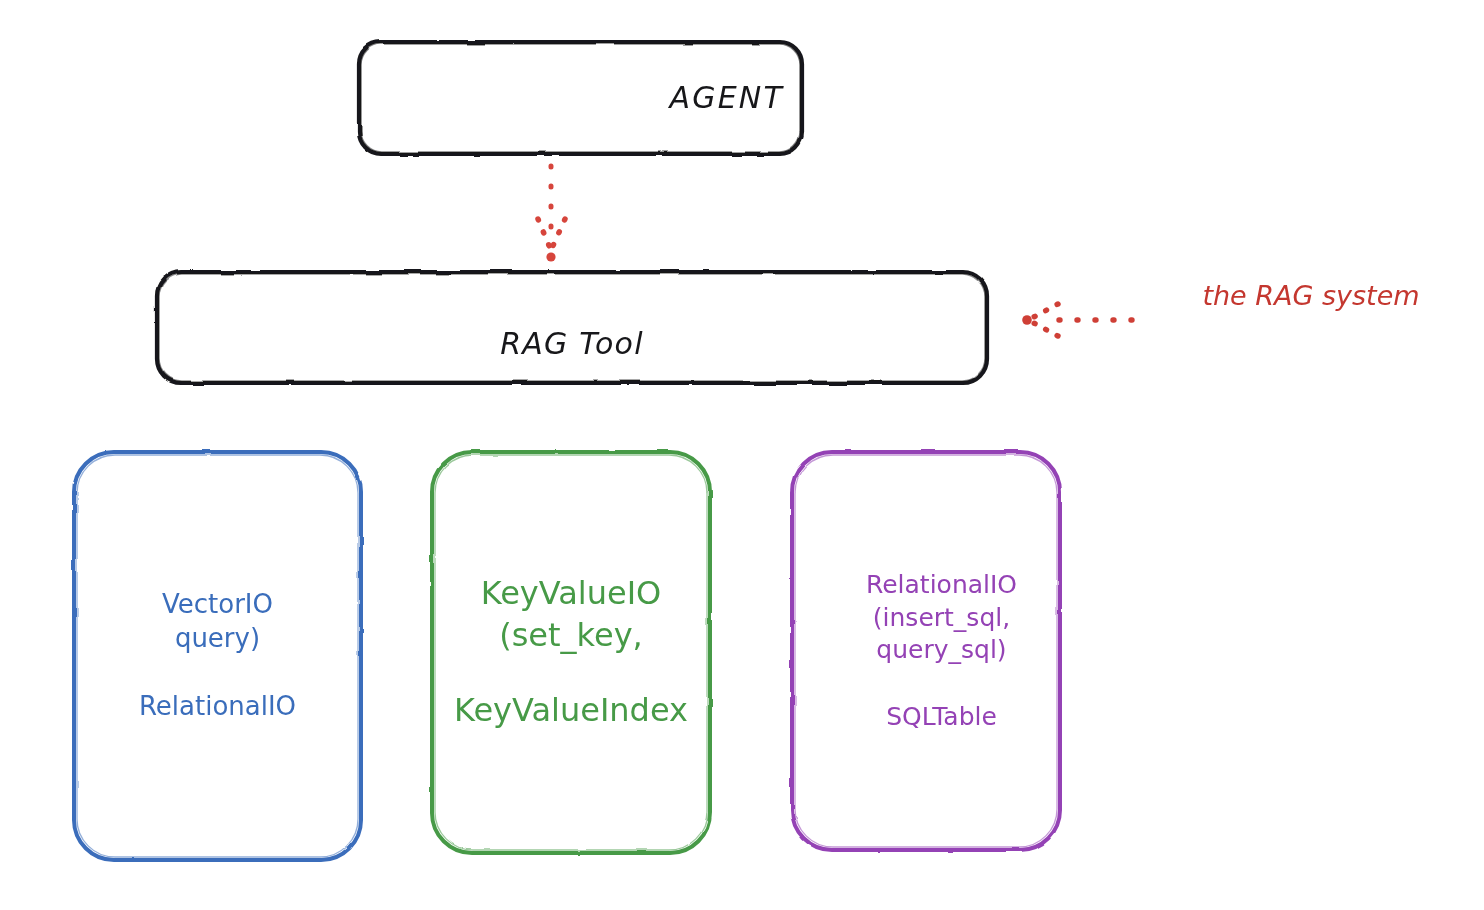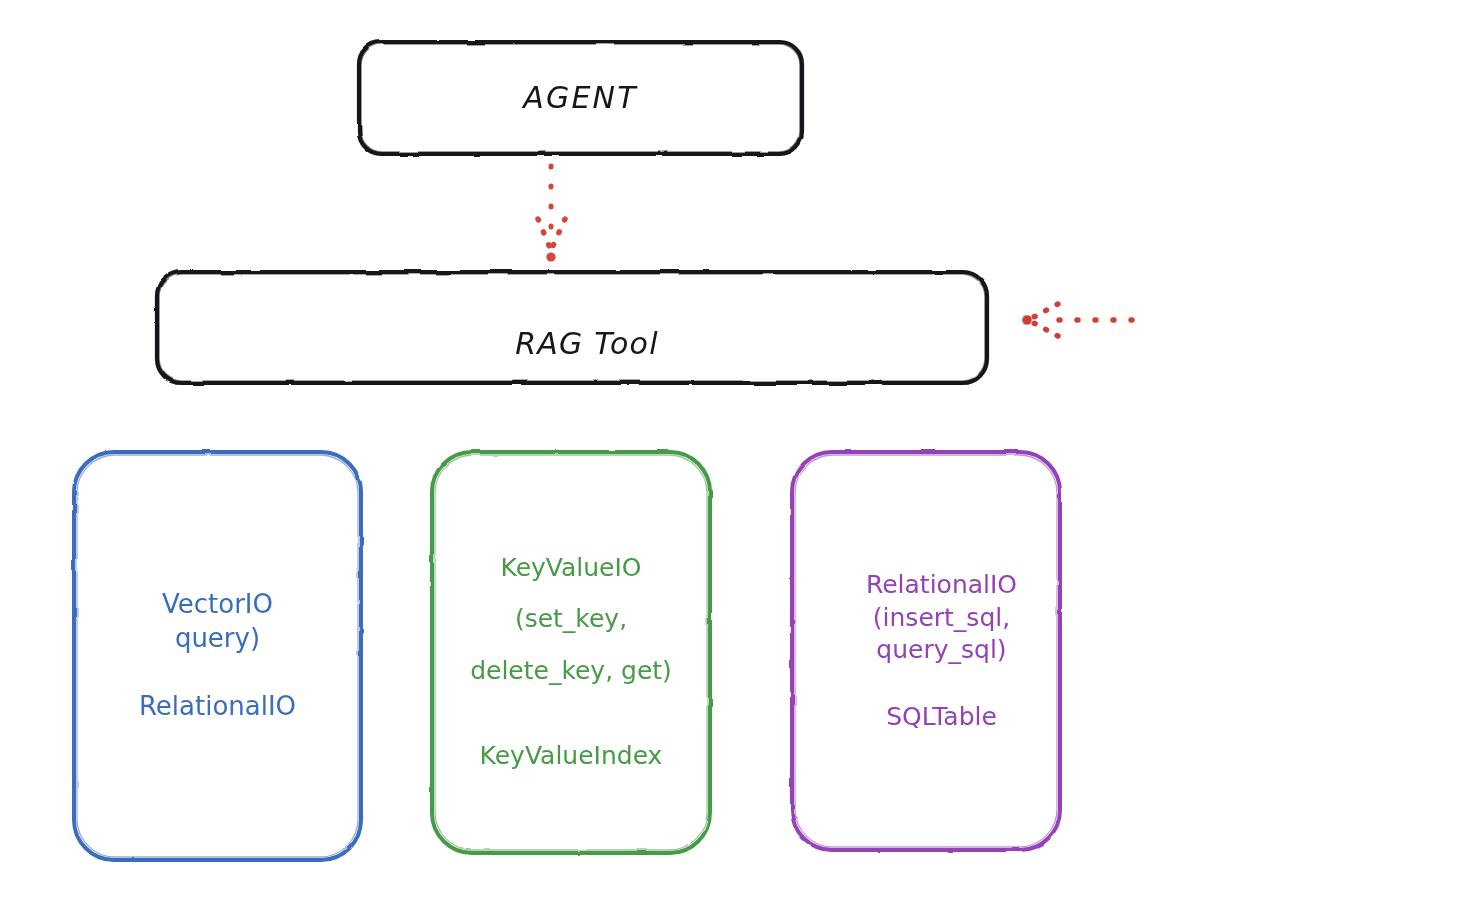--- a/index.html
+++ b/index.html
@@ -28,27 +28,28 @@
     flex-direction: column;
     align-items: center;
     justify-content: center;
     box-sizing: border-box;
     text-align: center;
     pointer-events: auto;
   }
 
   
   #agent-box {
-    left: 357px;
+    left: 337px;
     top: 40px;
     width: 447px;
     height: 116px;
+    align-items: flex-end;
   }
   #rag-box {
-    left: 170px;
+    left: 155px;
     top: 270px;
     width: 834px;
     height: 149px;
   }
   .node-label-black {
     position: relative;
     z-index: 2;
     color: #17171a;
     font-family: "DejaVu Sans", sans-serif;
     font-size: 30px;
@@ -94,21 +95,21 @@
     box-sizing: border-box;
     width: 100%;
   }
   .node-body .line {
     font-family: "DejaVu Sans", sans-serif;
     font-size: 26px;
     font-weight: 500;
     line-height: 1.30;
     white-space: nowrap;
   }
-  #keyvalue-box .node-body .line { font-size: 25px; margin-top: 19px; }
+  #keyvalue-box .node-body .line { font-size: 32px; }
   #relational-box .node-body .line { font-size: 25px; }
   .node-body .spacer { height: 34px; }
   .c-blue   { color: #3a6dbb; }
   .c-green  { color: #479a47; }
   .c-purple { color: #9442b5; }
 
   
   #annotation-text {
     position: absolute;
     left: 1146px;
@@ -193,30 +194,30 @@
     <div class="line c-blue">query)</div>
     <div class="spacer"></div>
     <div class="line c-blue">RelationalIO</div>
   </div>
 </div>
 
 <div class="node" id="keyvalue-box">
   <div class="node-body">
     <div class="line c-green">KeyValueIO</div>
     <div class="line c-green">(set_key,</div>
-    <div class="line c-green">delete_key, get)</div>
     <div class="spacer"></div>
     <div class="line c-green">KeyValueIndex</div>
   </div>
 </div>
 
 <div class="node" id="relational-box">
   <div class="node-body">
     <div class="line c-purple">RelationalIO</div>
     <div class="line c-purple">(insert_sql,</div>
     <div class="line c-purple">query_sql)</div>
     <div class="spacer"></div>
     <div class="line c-purple">SQLTable</div>
   </div>
 </div>
 
 <div id="annotation-text">
+  <span class="aline">the RAG system</span>
 </div>
 
 </body></html>

